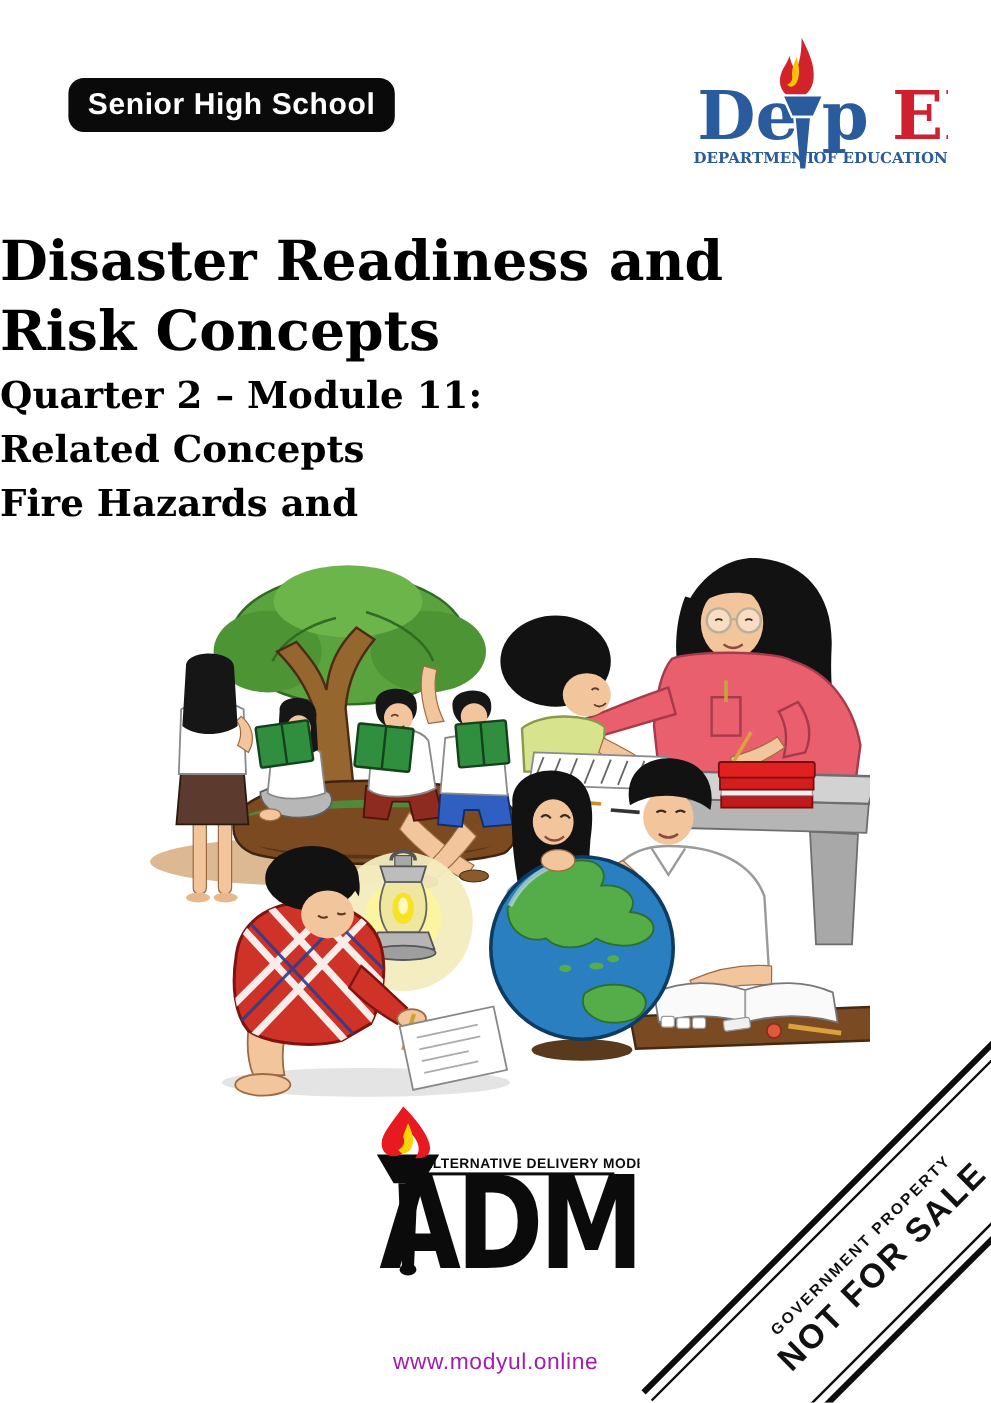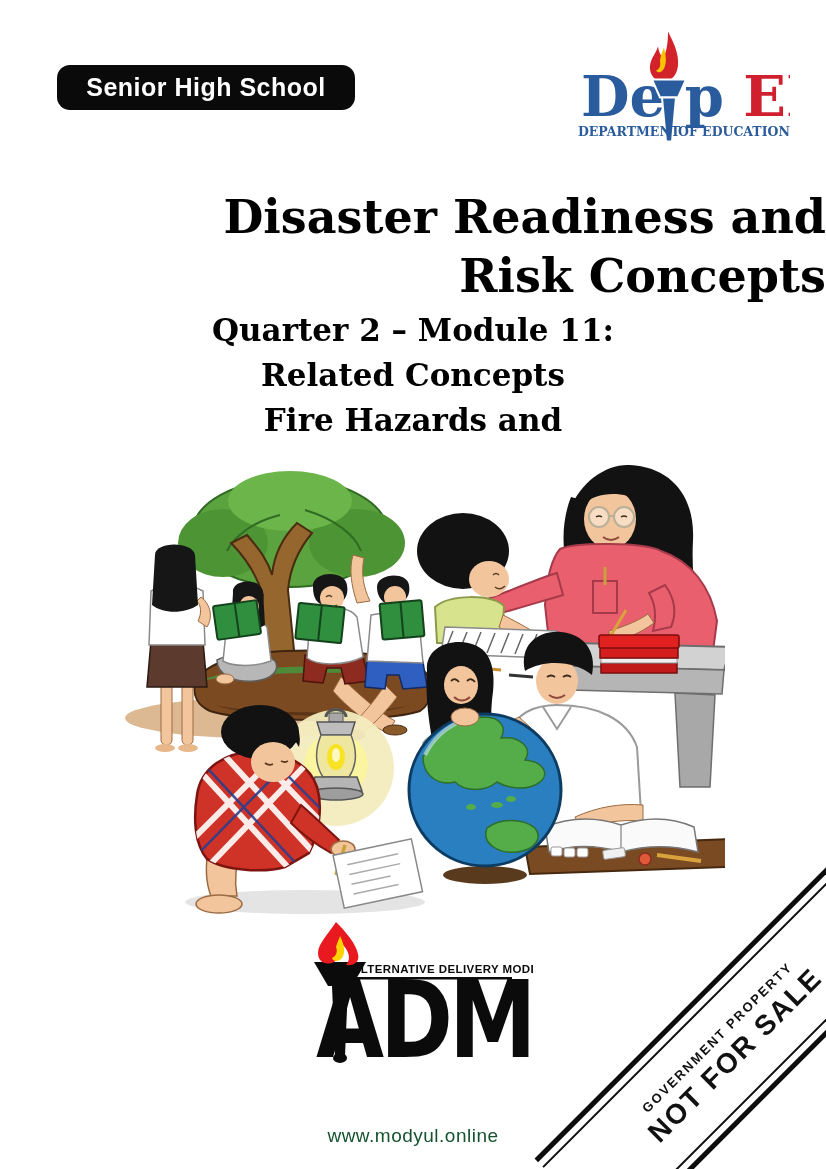--- a/index.html
+++ b/index.html
@@ -3,35 +3,35 @@
 <meta charset="utf-8">
 <style>
   html,body{margin:0;padding:0;background:#ffffff;}
   .page{
     position:relative;width:826px;height:1169px;margin:0 auto;
     background:#ffffff;overflow:hidden;
     font-family:"Liberation Sans",sans-serif;color:#000;
   }
   
   .shs-badge{
-    position:absolute;left:57px;top:65px;width:298px;height:45px;
+    position:absolute;left:57px;top:65px;width:272px;height:45px;
     background:#0a0a0a;border-radius:13px;
     display:flex;align-items:center;justify-content:center;
     color:#fff;font-weight:bold;font-size:25px;letter-spacing:.5px;
   }
   
   .deped-logo{position:absolute;left:575px;top:28px;width:215px;height:118px;}
   
   .main-title{
-    position:absolute;left:0;right:0;top:188px;text-align:right;
+    position:absolute;left:0;right:0;top:188px;text-align:left;
     font-family:"DejaVu Serif",serif;font-weight:bold;
     font-size:46px;line-height:59px;color:#000;
   }
   .sub-title{
-    position:absolute;left:0;right:0;top:308px;text-align:center;
+    position:absolute;left:0;right:0;top:308px;text-align:left;
     font-family:"DejaVu Serif",serif;font-weight:bold;
     font-size:31px;line-height:45px;color:#000;
   }
   
   .illustration{position:absolute;left:105px;top:455px;width:620px;height:480px;}
   
   .adm-logo{position:absolute;left:288px;top:920px;width:245px;height:148px;}
   
   .ribbon{
     position:absolute;left:514px;top:989px;width:430px;height:120px;
@@ -40,21 +40,21 @@
   }
   .stripe-thick{height:5px;background:#0d0d0d;}
   .stripe-thin{height:2px;background:#0d0d0d;}
   .stripe-gap{height:6px;}
   .ribbon-text{flex:1;display:flex;flex-direction:column;align-items:center;justify-content:center;}
   .ribbon-line1{font-size:13px;font-weight:bold;letter-spacing:2px;color:#111;}
   .ribbon-line2{font-size:28px;font-weight:bold;letter-spacing:2px;color:#111;margin-top:2px;}
   
   .watermark{
     position:absolute;left:0;right:0;top:1125px;text-align:center;
-    font-size:19px;color:#14532d;letter-spacing:.5px;
+    font-size:19px;color:#a21caf;letter-spacing:.5px;
   }
 </style>
 </head>
 <body>
 
 <div class="page">
 
   <div class="shs-badge">
     <span>Senior High School</span>
   </div>

